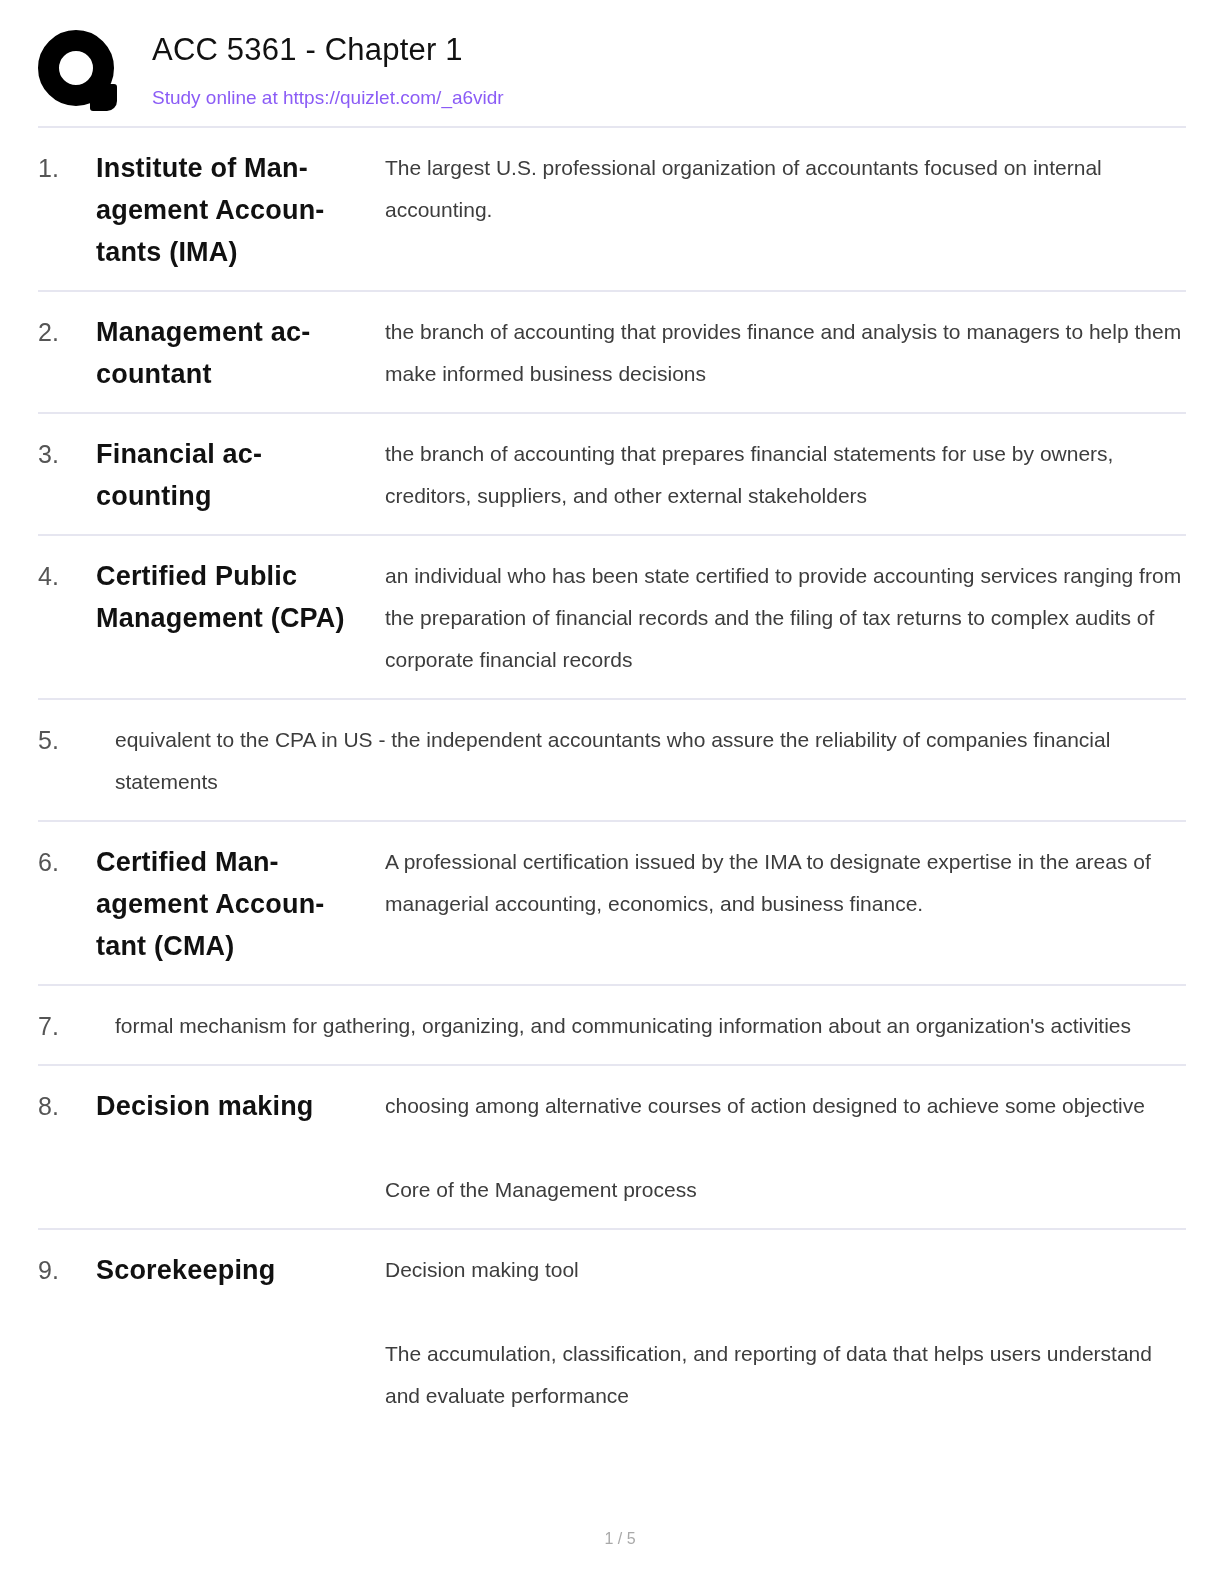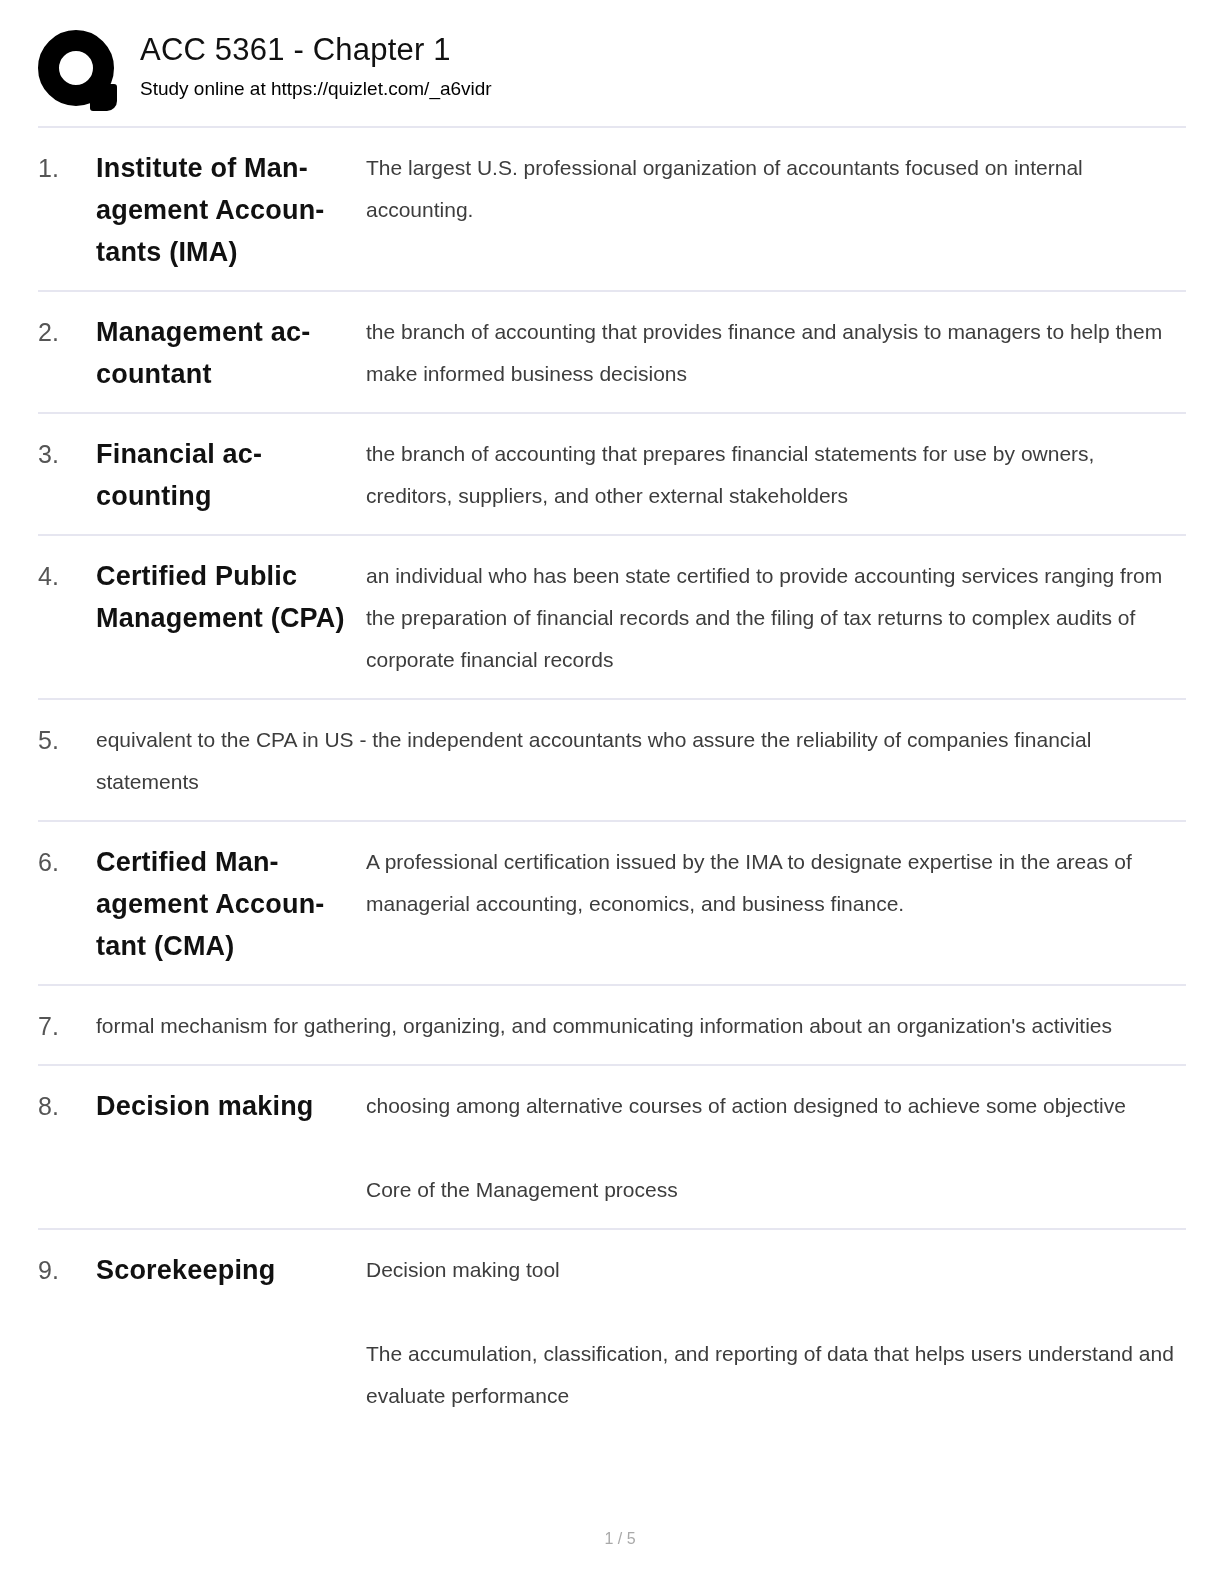--- a/index.html
+++ b/index.html
@@ -7,41 +7,41 @@
   body {
     width: 1224px; height: 1584px;
     font-family: "Liberation Sans", sans-serif;
     position: relative;
     overflow: hidden;
     color: #1a1a1a;
   }
   .page { padding: 30px 38px 0 38px; }
 
   
-  .header { display: flex; align-items: flex-start; gap: 22px; padding-bottom: 14px;
+  .header { display: flex; align-items: flex-start; gap: 34px; padding-bottom: 14px;
             border-bottom: 2px solid #e6e6f0; }
   .q-logo { width: 80px; height: 82px; position: relative; flex: 0 0 auto; }
   .q-ring { position: absolute; left: 0; top: 0; width: 76px; height: 76px;
             border: 21px solid #000; border-radius: 50%; }
   .q-tail { position: absolute; left: 52px; top: 54px; width: 27px; height: 27px;
             background: #000; border-radius: 5px 3px 10px 3px; }
   .header-text { padding-top: 2px; }
   .title { font-size: 31px; font-weight: 500; letter-spacing: 0.2px; color: #111; }
-  .subtitle { margin-top: 10px; font-size: 19px; font-weight: 300; color: #000000; }
+  .subtitle { margin-top: 19px; font-size: 19px; font-weight: 300; color: #8b5cf6; }
 
   
   .term-list { }
   .row { display: flex; padding: 19px 0 17px 0; border-bottom: 2px solid #e6e6f0; }
   .row:last-child { border-bottom: none; }
   .col-num { flex: 0 0 58px; font-size: 25px; font-weight: 300; color: #555;
              line-height: 42px; }
   .col-term { flex: 0 0 270px; font-size: 27px; font-weight: 700; color: #111;
               line-height: 42px; white-space: pre-line; letter-spacing: 0.2px; }
   .col-def { flex: 1 1 auto; font-size: 21px; font-weight: 300; color: #3d3d3d;
-             line-height: 42px; white-space: pre-line; }
+             line-height: 42px; white-space: pre-line; margin-left: 19px; }
 
   
   .footer { position: absolute; bottom: 36px; left: 0; width: 100%;
             text-align: center; font-size: 16px; font-weight: 300; color: #a9a9a9; margin-left: 8px; }
 </style>
 </head>
 <body>
 
 <div class="page">
 

